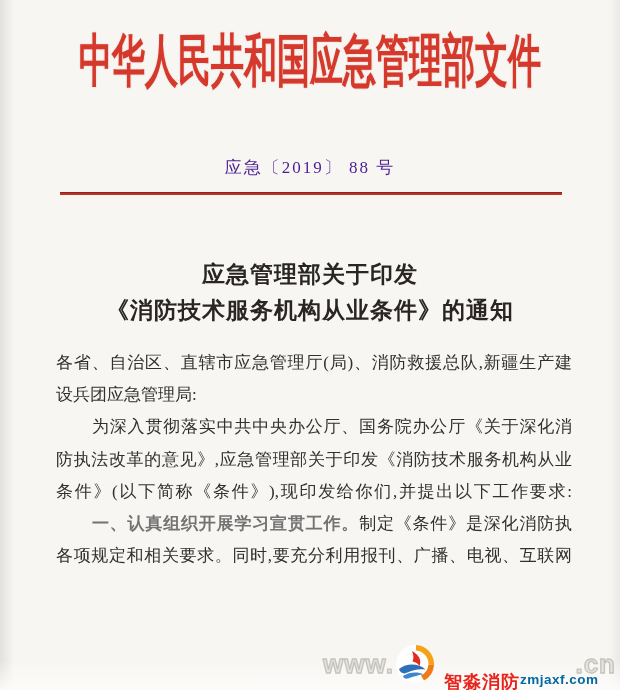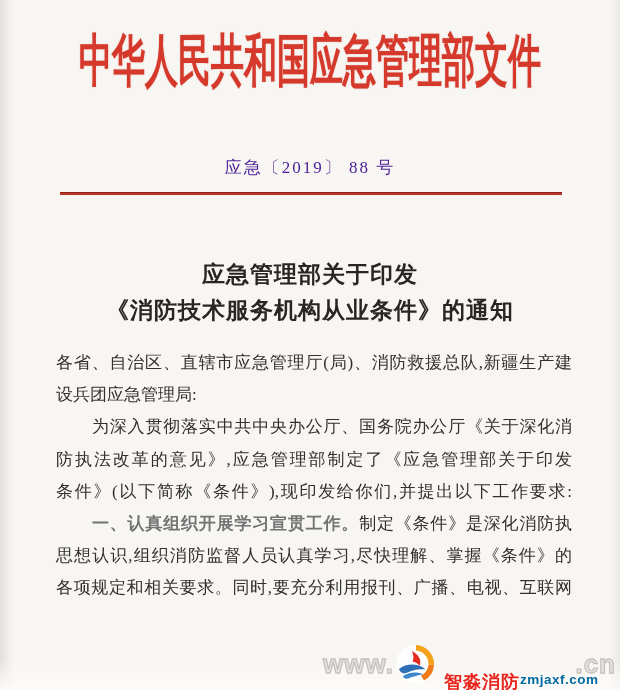--- a/index.html
+++ b/index.html
@@ -172,24 +172,23 @@
 
   <div class="doc-title">
     <div>应急管理部关于印发</div>
     <div>《消防技术服务机构从业条件》的通知</div>
   </div>
 
   <div class="doc-body">
     <div class="bline">各省、自治区、直辖市应急管理厅(局)、消防救援总队,新疆生产建</div>
     <div class="bline short">设兵团应急管理局:</div>
     <div class="bline indent">为深入贯彻落实中共中央办公厅、国务院办公厅《关于深化消</div>
-    <div class="bline">防执法改革的意见》,应急管理部制定了《应急管理部关于印发</div>
+    <div class="bline">防执法改革的意见》,应急管理部关于印发《消防技术服务机构从业</div>
     <div class="bline">条件》(以下简称《条件》),现印发给你们,并提出以下工作要求:</div>
     <div class="bline indent"><span class="bold">一、认真组织开展学习宣贯工作。</span><span>制定《条件》是深化消防执</span></div>
-    <div class="bline">思想认识,组织消防监督人员认真学习,尽快理解、掌握《条件》的</div>
     <div class="bline">各项规定和相关要求。同时,要充分利用报刊、广播、电视、互联网</div>
   </div>
 
   <div class="partial-line">一</div>
 
   <div class="bottom-fade"></div>
 
   <div class="watermark">
     <span class="wm-url prefix">www.</span>
     <svg class="wm-logo" viewBox="0 0 40 40" aria-hidden="true">

